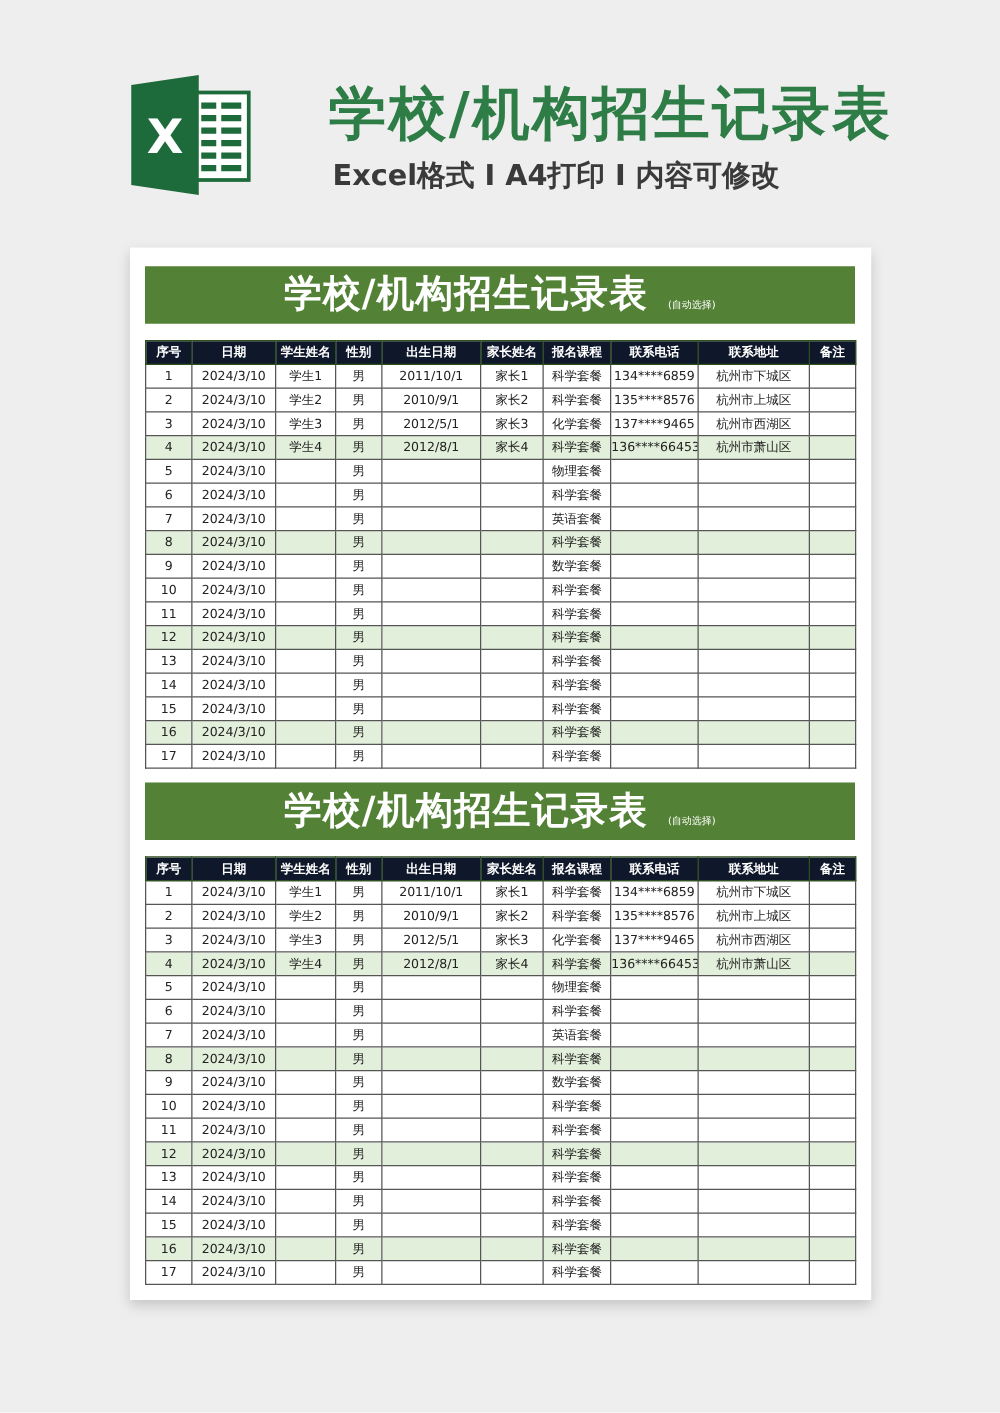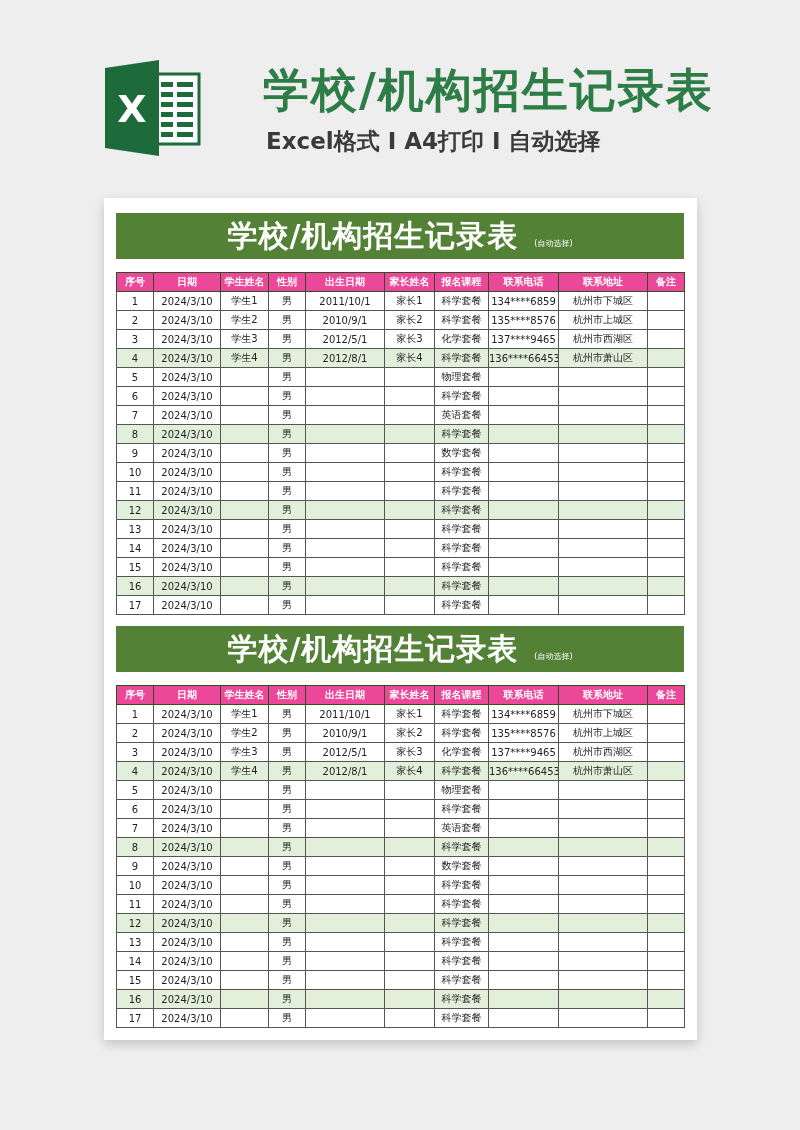--- a/index.html
+++ b/index.html
@@ -25,21 +25,21 @@
     height:46px; background:#538135; color:#ffffff; text-align:center; position:relative;
     display:flex; align-items:center; justify-content:center;
   }
   .sheet-title .t { font-size:30px; font-weight:bold; letter-spacing:1px; line-height:46px; }
   .sheet-title .note { font-size:8px; margin-left:16px; margin-top:14px; }
   table {
     margin-top:13px; border-collapse:collapse; width:568px; table-layout:fixed;
     font-size:10px; color:#222;
   }
   th {
-    background:#ec4899; color:#fff; font-weight:bold; height:18px; padding:0;
+    background:#0f172a; color:#fff; font-weight:bold; height:18px; padding:0;
     border:1px solid #2f4f1f; font-size:10px;
   }
   td {
     height:18px; padding:0; text-align:center; border:1px solid #555; white-space:nowrap; overflow:hidden;
   }
   tr.hl td { background:#e2efda; }
 </style>
 </head>
 <body>
 
@@ -57,21 +57,21 @@
     <rect x="58" y="64" width="12" height="5"></rect>
       <rect x="74" y="64" width="16" height="5"></rect>
     <rect x="58" y="74" width="12" height="5"></rect>
       <rect x="74" y="74" width="16" height="5"></rect>
   </g>
   <polygon points="2,10 56,2 56,98 2,90" fill="#1d6b3a"></polygon>
   <text x="29" y="64" font-family="DejaVu Sans, sans-serif" font-size="38" font-weight="bold" fill="#ffffff" text-anchor="middle">X</text>
 </svg>
 
 <div class="main-title">学校/机构招生记录表</div>
-<div class="subtitle">Excel格式 I A4打印 I 自动选择</div>
+<div class="subtitle">Excel格式 I A4打印 I 内容可修改</div>
 
 <div class="card">
   <div class="sheet" id="sheet0" style="top:15px;">
       <div class="sheet-title">
         <span class="t">学校/机构招生记录表</span>
         <span class="note">(自动选择)</span>
       </div>
       <table>
         <colgroup>
           <col style="width:37px">

